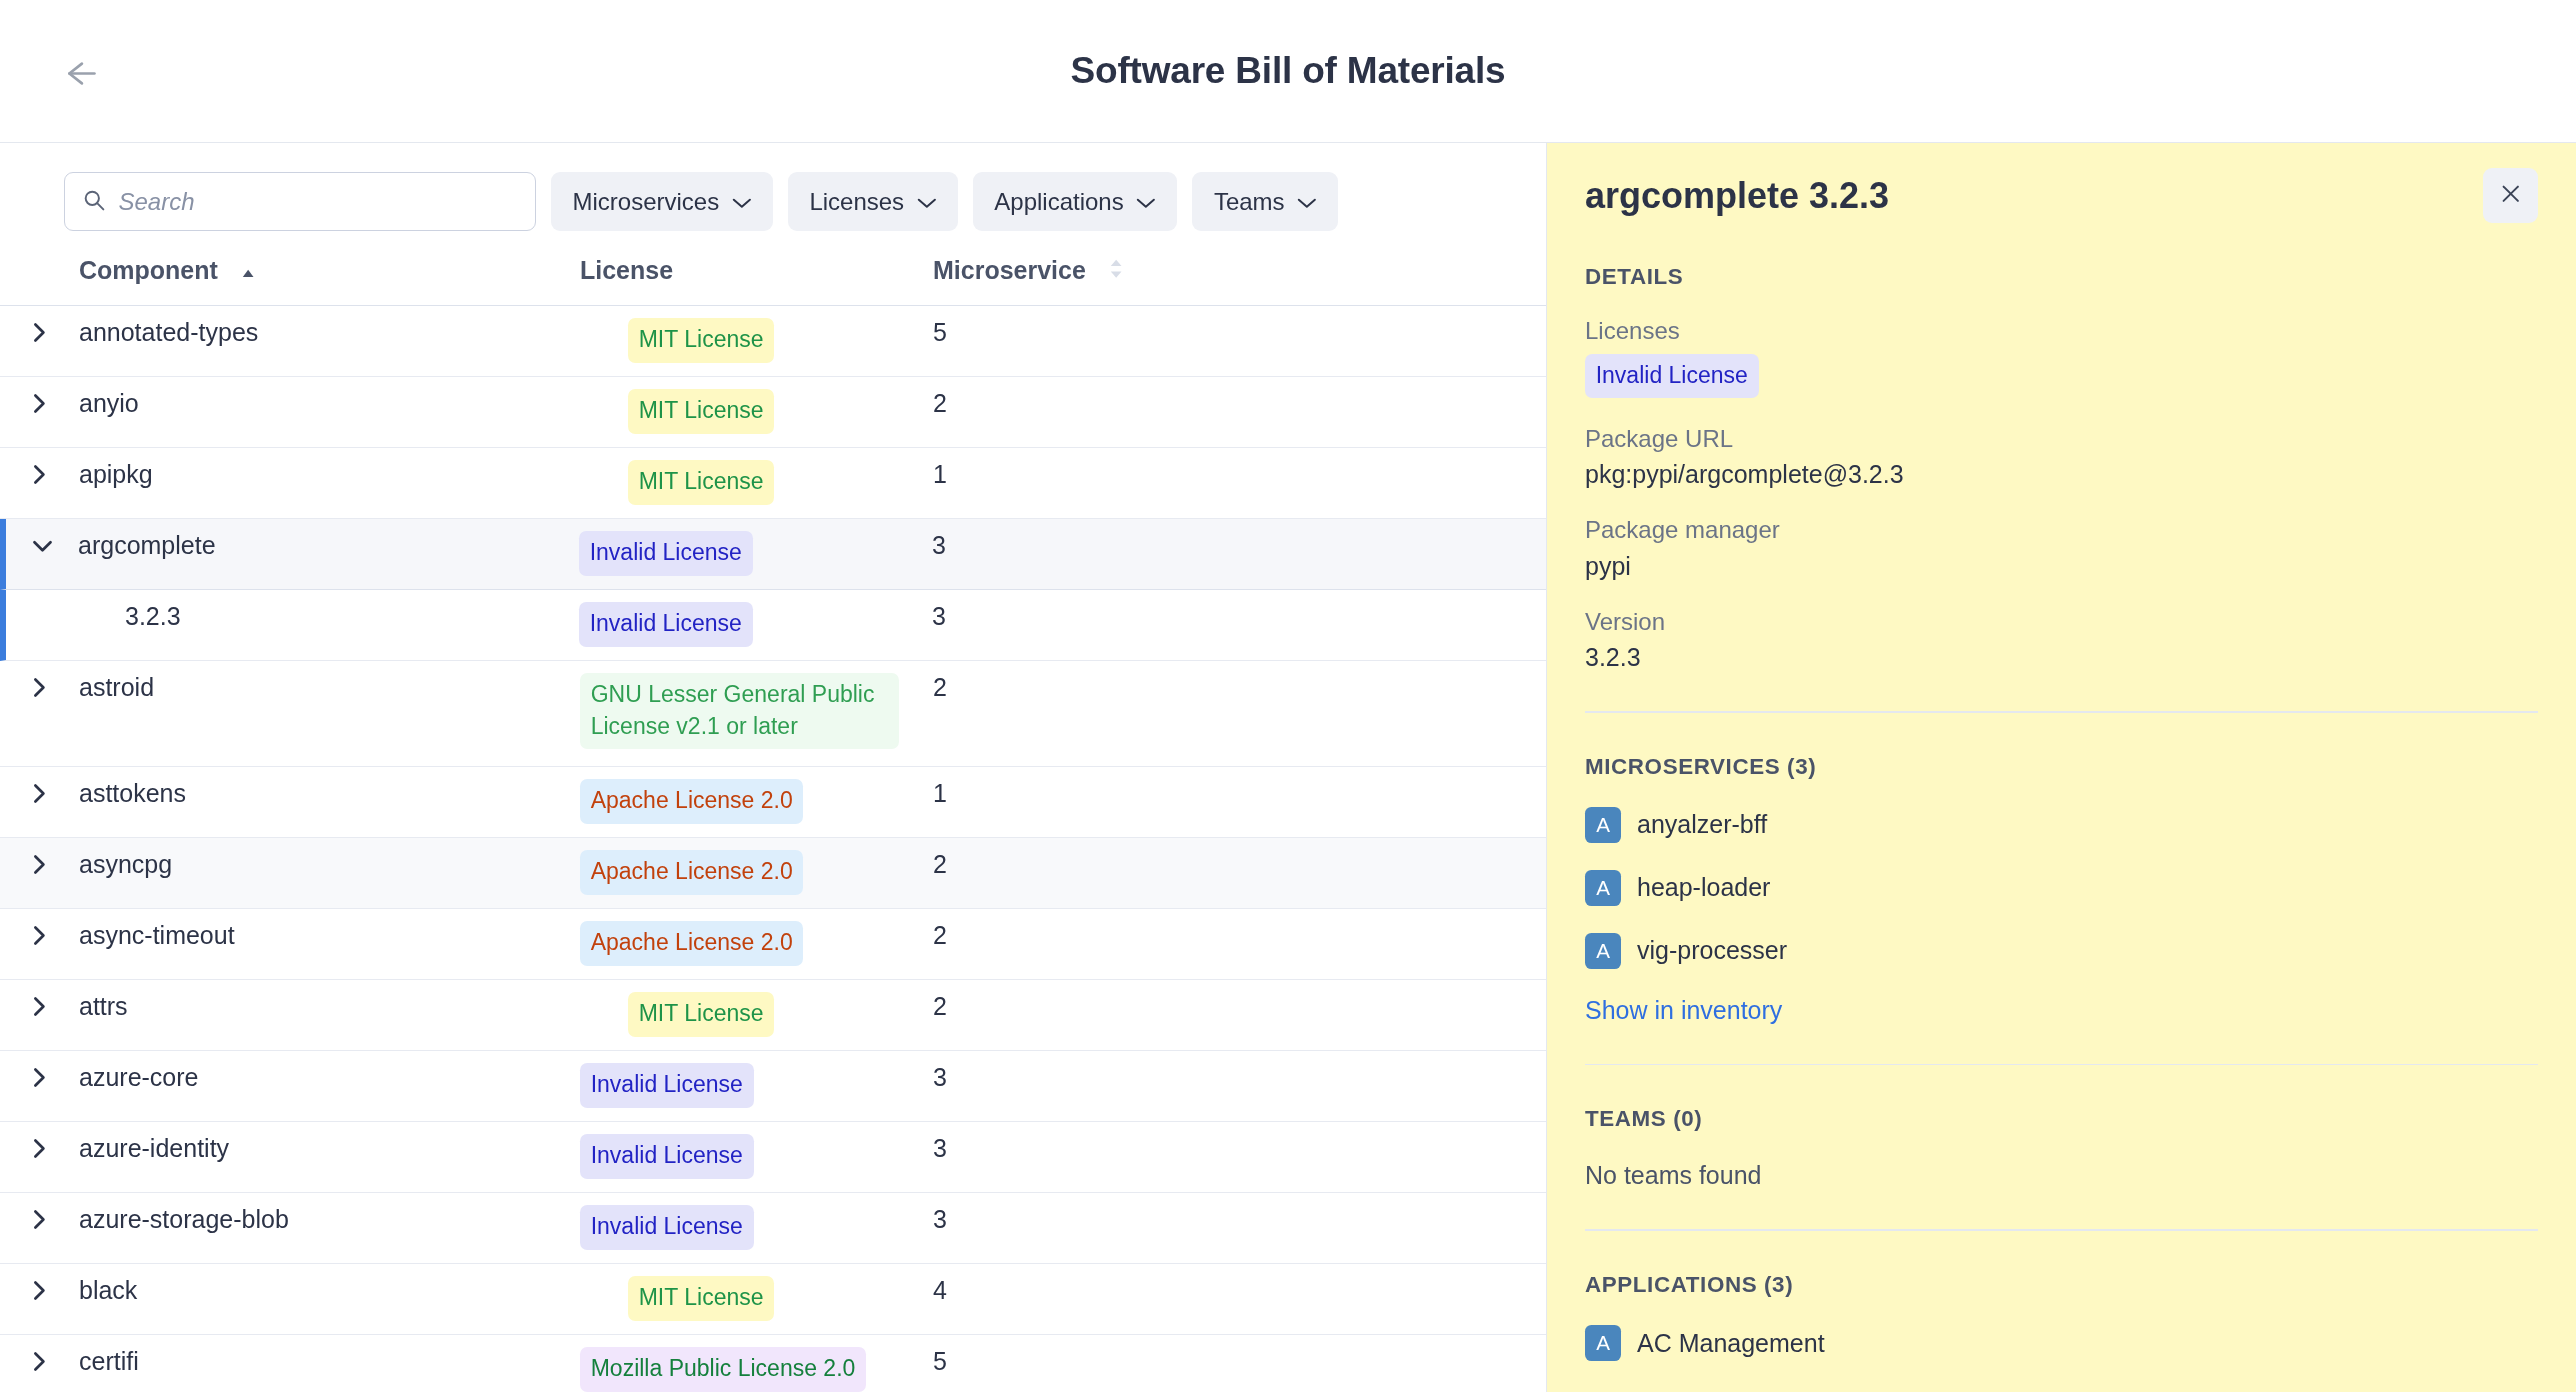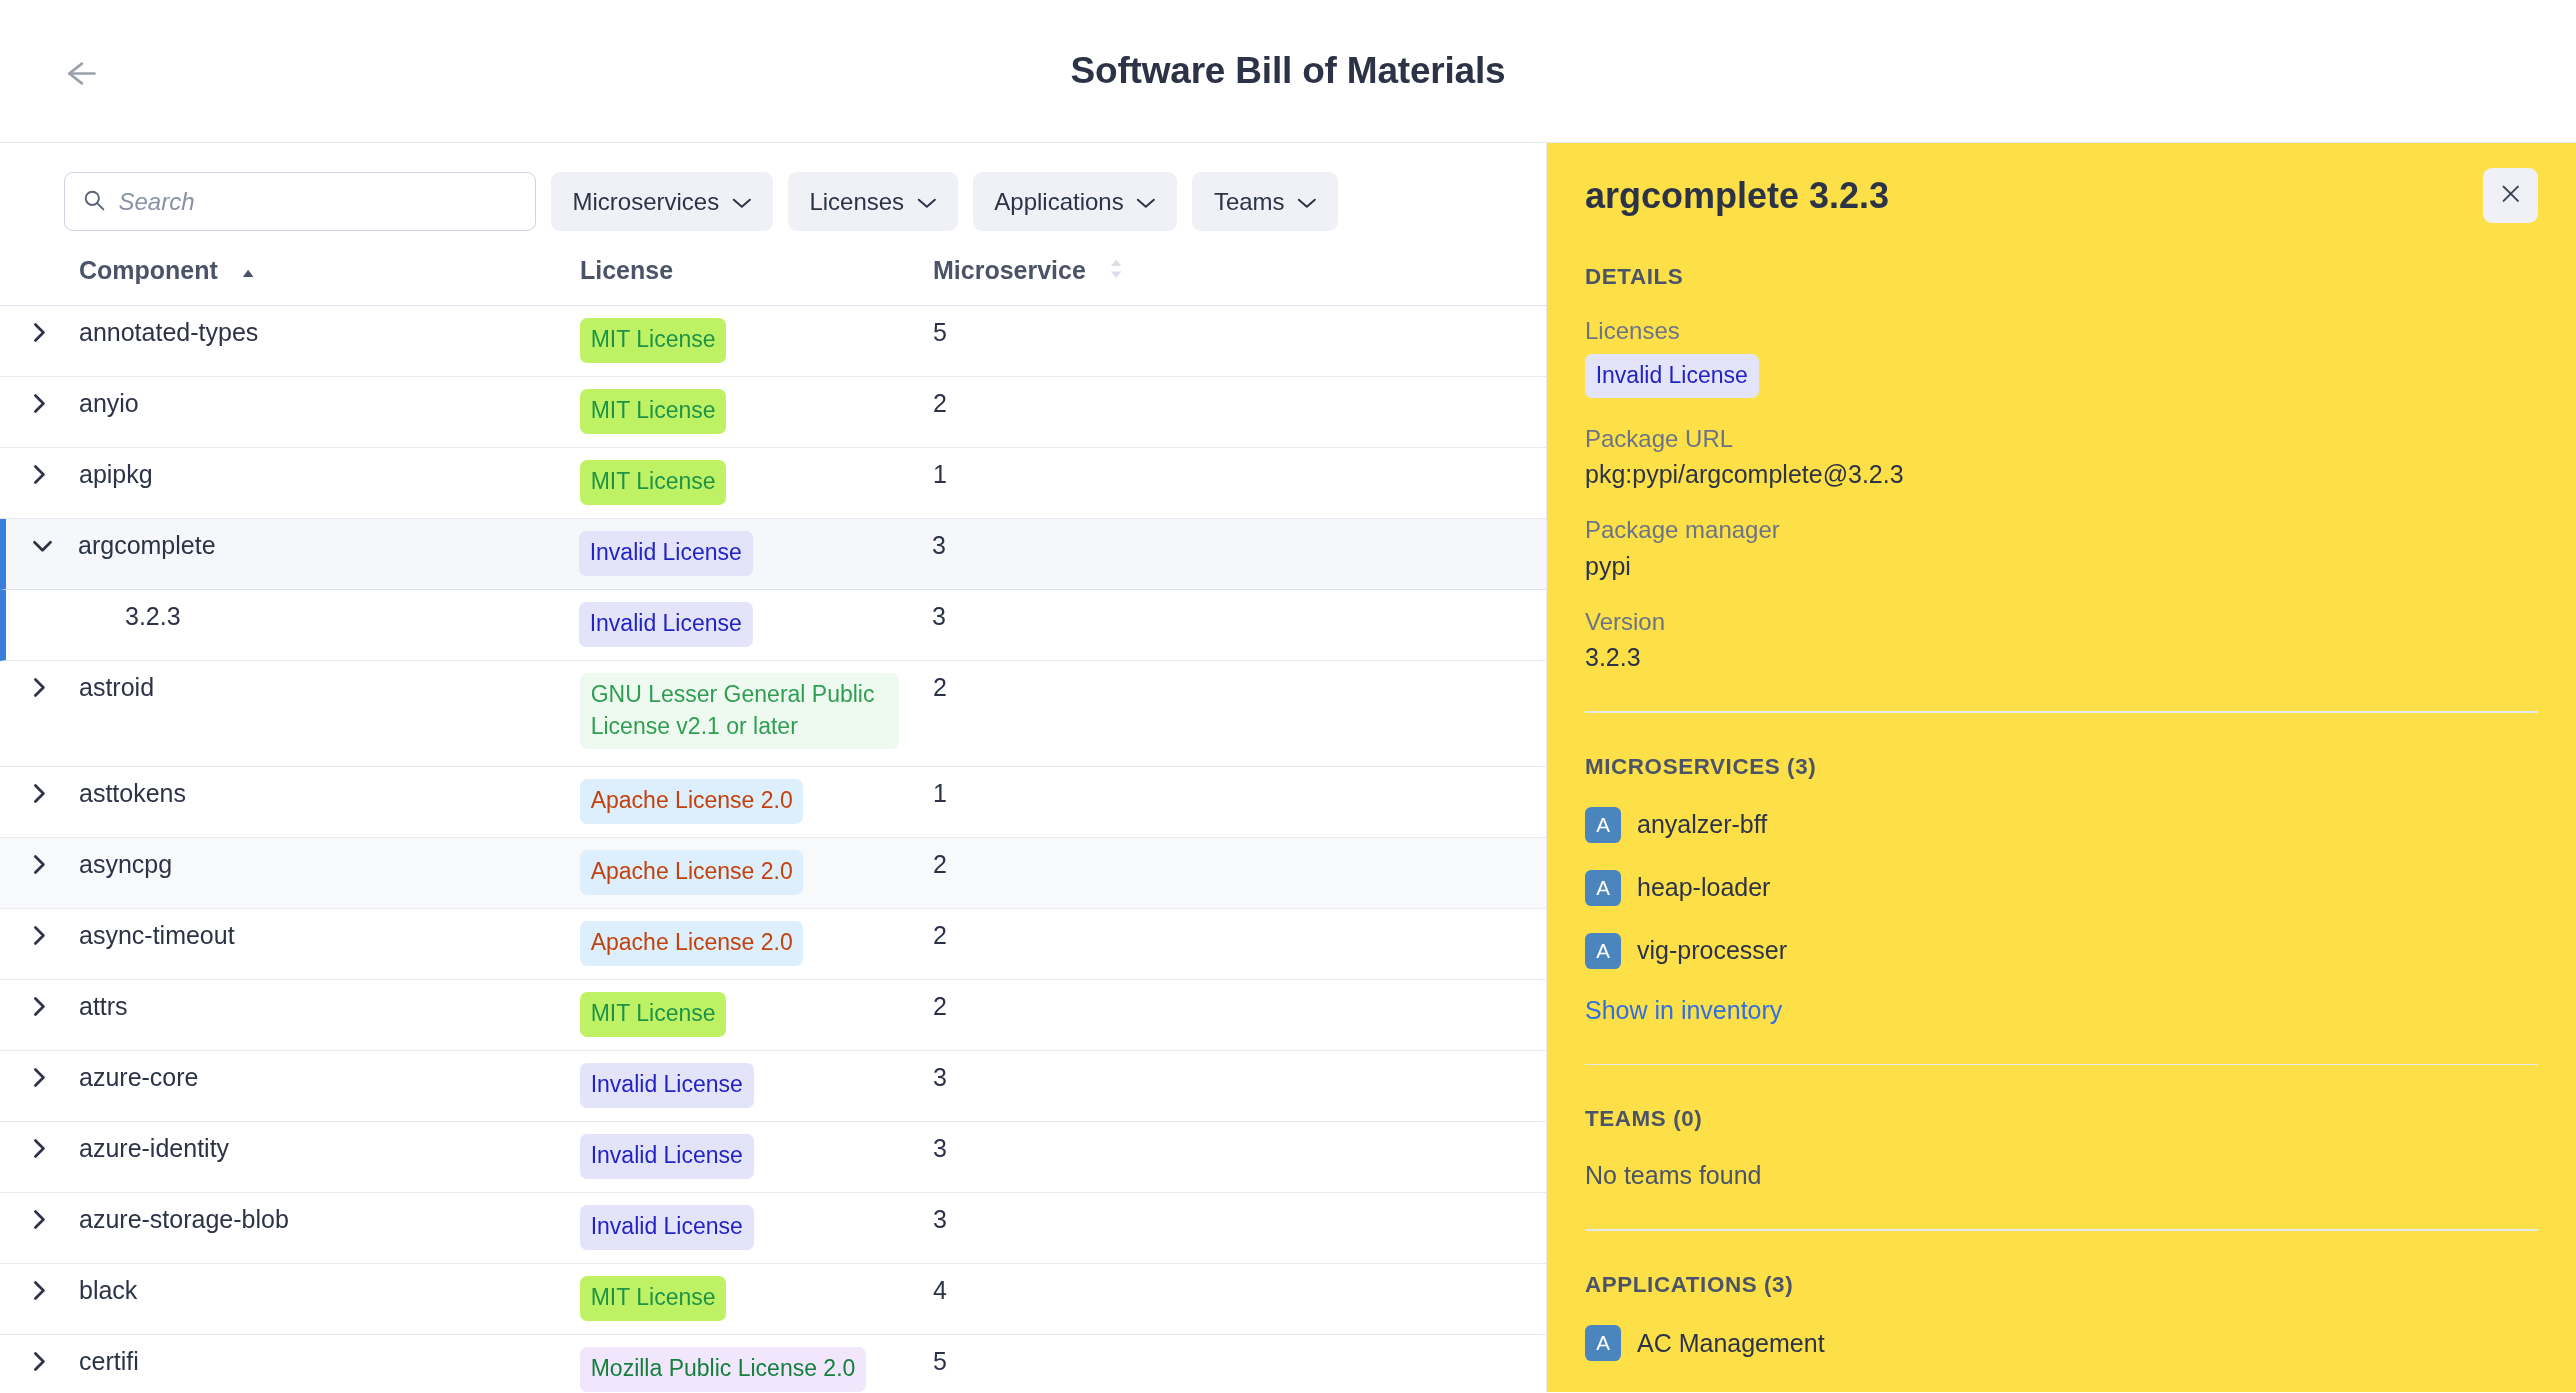--- a/index.html
+++ b/index.html
@@ -41,21 +41,21 @@
   .body-wrap { display: flex; height: 1249px; }
   .left-pane {
     width: 1546px;
     position: relative;
     overflow: hidden;
     background: #fff;
   }
   .right-pane {
     width: 1030px;
     border-left: 1.8px solid #e4e8ef;
-    background: #fde047;
+    background: #fef9c3;
     padding: 0 38px;
     overflow: hidden;
     position: relative;
   }
 
   
   .toolbar {
     display: flex;
     align-items: center;
     padding: 29px 0 0 64px;
@@ -169,21 +169,21 @@
   .cell.micro { width: 376px; font-size: 25px; }
 
   .badge {
     display: inline-block;
     border-radius: 7.2px;
     padding: 6.3px 10.7px;
     font-size: 23px;
     line-height: 1.38;
     max-width: 319px;
   }
-  .badge.mit      { color: #1e9348; background: #bef264; }
+  .badge.mit      { color: #1e9348; background: #fef9c3; margin-left: 48px; }
   .badge.invalid  { color: #2223c4; background: #e3e3fa; }
   .badge.apache   { color: #c2410c; background: #ddeefc; }
   .badge.lgpl     { color: #2f9e52; background: #eefaf0; }
   .badge.mpl      { color: #15803d; background: #f1e6fc; }
 
   
   .panel-head {
     display: flex;
     align-items: flex-start;
     justify-content: space-between;

